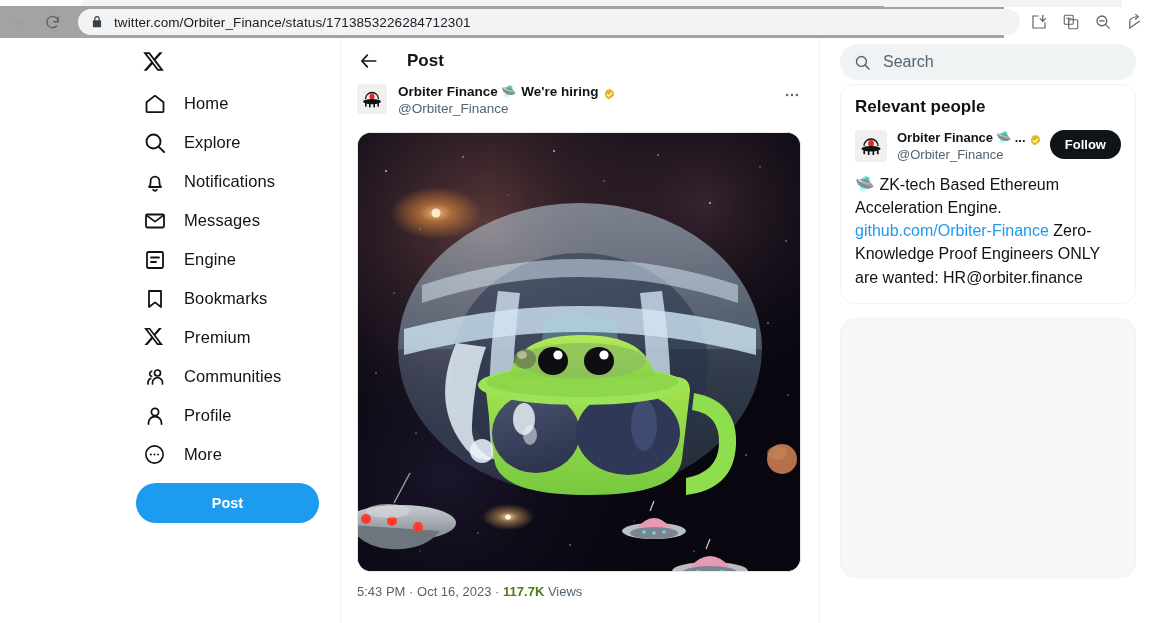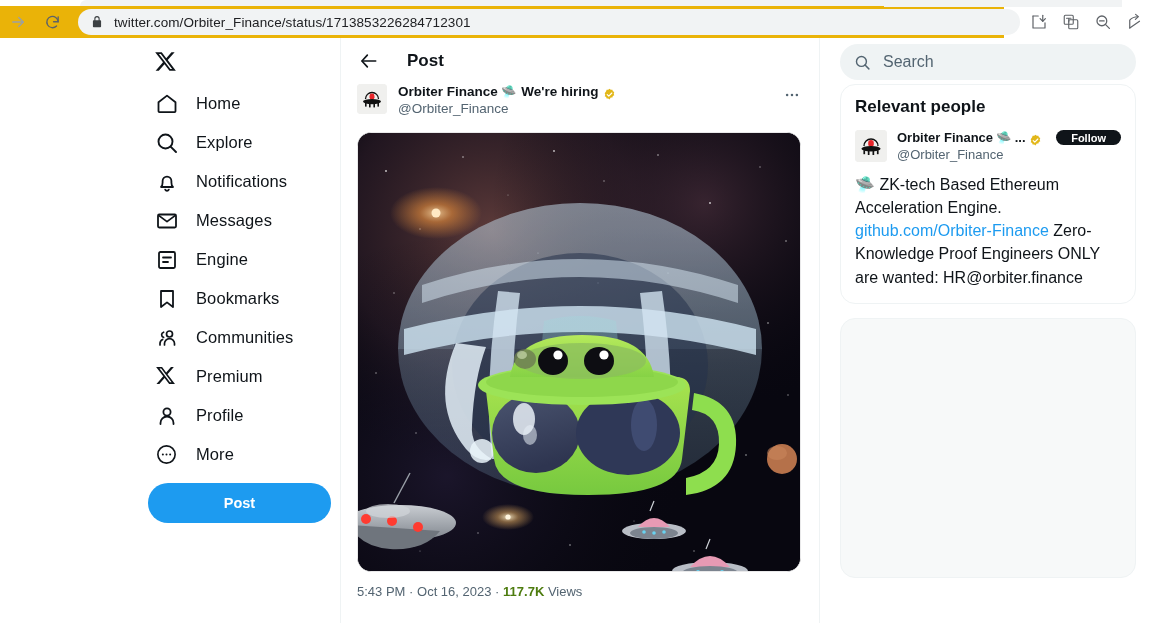--- a/index.html
+++ b/index.html
@@ -6,21 +6,21 @@
   html, body {
     width: 1156px; height: 623px;
     font-family: "Liberation Sans", sans-serif;
     background: #ffffff;
     overflow: hidden;
   }
 
   
   .browser-chrome {
     position: absolute; left: 0; top: 0; width: 1004px; height: 38px;
-    background: #eab308;
+    background: #a3a3a3;
   }
   .tabstrip-edge {
     position: absolute; left: 0; top: 0; width: 1156px; height: 6px;
     background: #ffffff;
   }
   .tabstrip-edge:before {
     content: ""; position: absolute; left: 80px; top: 0; width: 1110px; height: 6px;
     background: #f1f3f4; border-radius: 8px 8px 0 0;
   }
   .tabstrip-edge:after {
@@ -57,21 +57,21 @@
   .tb-icon { width: 18px; height: 18px; color: #5f6368; flex: none; }
 
   
   .page {
     position: absolute; left: 0; top: 38px; width: 1156px; height: 585px;
     background: #ffffff;
   }
 
   
   .sidebar {
-    position: absolute; left: 12px; top: 0; width: 340px; height: 585px;
+    position: absolute; left: 0; top: 0; width: 340px; height: 585px;
     padding-left: 136px; padding-top: 6px;
   }
   .x-logo { width: 34px; height: 34px; display: flex; align-items: center; padding-left: 6px; }
   .nav-list { margin-top: 6px; }
   .nav-item {
     display: flex; align-items: center; height: 39px; gap: 17px;
     padding-left: 7px; border-radius: 22px; width: 188px; cursor: pointer;
   }
   .nav-icon { width: 24px; height: 24px; flex: none; color: #0f1419; }
   .nav-label { font-size: 16.5px; color: #0f1419; letter-spacing: 0.1px; }
@@ -145,21 +145,21 @@
   }
   .card-title { font-size: 17px; font-weight: bold; color: #0f1419; margin-bottom: 13px; }
   .person-row { display: flex; align-items: flex-start; gap: 10px; }
   .person-names { flex: 1; min-width: 0; line-height: 1.3; }
   .p-name-row { display: flex; align-items: center; gap: 3px; }
   .p-display { font-size: 13px; font-weight: bold; color: #0f1419; white-space: nowrap; }
   .p-ellipsis { font-size: 13px; font-weight: bold; color: #0f1419; }
   .p-handle { font-size: 13px; color: #536471; }
   .follow-btn {
     background: #0f1419; color: #ffffff; border: none; border-radius: 999px;
-    height: 15px; padding: 0 15px; font-size: 11px; font-weight: bold;
+    height: 29px; padding: 0 15px; font-size: 13px; font-weight: bold;
     cursor: pointer; flex: none; font-family: "Liberation Sans", sans-serif;
   }
   .bio { margin-top: 9px; font-size: 16px; color: #0f1419; line-height: 1.45; }
   .bio a { color: #1d9bf0; text-decoration: none; }
   .placeholder-card {
     margin-top: 14px; border: 1px solid #eff3f4; border-radius: 15px;
     background: #f7f9f9; height: 260px;
   }
 </style>
 </head>
@@ -283,37 +283,37 @@
         <span class="nav-icon">
           <svg viewBox="0 0 24 24" width="24" height="24" fill="none" stroke="#0f1419" stroke-width="1.8" stroke-linejoin="round">
             <path d="M6 4h12v16l-6-4.6L6 20z"></path>
           </svg>
         </span>
         <span class="nav-label">Bookmarks</span>
       </div>
 
       <div class="nav-item">
         <span class="nav-icon">
+          <svg viewBox="0 0 24 24" width="21" height="21" fill="#0f1419">
+            <path d="M18.24 2.25h3.31l-7.23 8.26 8.5 11.24h-6.66l-5.21-6.82-5.97 6.82H1.66l7.73-8.84L1.25 2.25h6.83l4.71 6.23 5.45-6.23zm-1.16 17.52h1.83L7.08 4.13H5.12l11.96 15.64z"></path>
+          </svg>
+        </span>
+        <span class="nav-label">Premium</span>
+      </div>
+
+      <div class="nav-item">
+        <span class="nav-icon">
           <svg viewBox="0 0 24 24" width="24" height="24" fill="none" stroke="#0f1419" stroke-width="1.7" stroke-linecap="round" stroke-linejoin="round">
             <circle cx="14.5" cy="8" r="3"></circle>
             <path d="M9.5 19v-1.4a5 5 0 0 1 5-5 5 5 0 0 1 5 5V19"></path>
             <path d="M8.6 6.2a2.7 2.7 0 0 0 0 5.2"></path>
             <path d="M5 19v-1.4a4.6 4.6 0 0 1 2.6-4.1"></path>
           </svg>
         </span>
         <span class="nav-label">Communities</span>
-      </div>
-
-      <div class="nav-item">
-        <span class="nav-icon">
-          <svg viewBox="0 0 24 24" width="21" height="21" fill="#0f1419">
-            <path d="M18.24 2.25h3.31l-7.23 8.26 8.5 11.24h-6.66l-5.21-6.82-5.97 6.82H1.66l7.73-8.84L1.25 2.25h6.83l4.71 6.23 5.45-6.23zm-1.16 17.52h1.83L7.08 4.13H5.12l11.96 15.64z"></path>
-          </svg>
-        </span>
-        <span class="nav-label">Premium</span>
       </div>
 
       <div class="nav-item">
         <span class="nav-icon">
           <svg viewBox="0 0 24 24" width="24" height="24" fill="none" stroke="#0f1419" stroke-width="1.8" stroke-linecap="round" stroke-linejoin="round">
             <circle cx="12" cy="8" r="3.6"></circle>
               <path d="M5.5 20v-1a6.5 6.5 0 0 1 13 0v1"></path>
           </svg>
         </span>
         <span class="nav-label">Profile</span>

